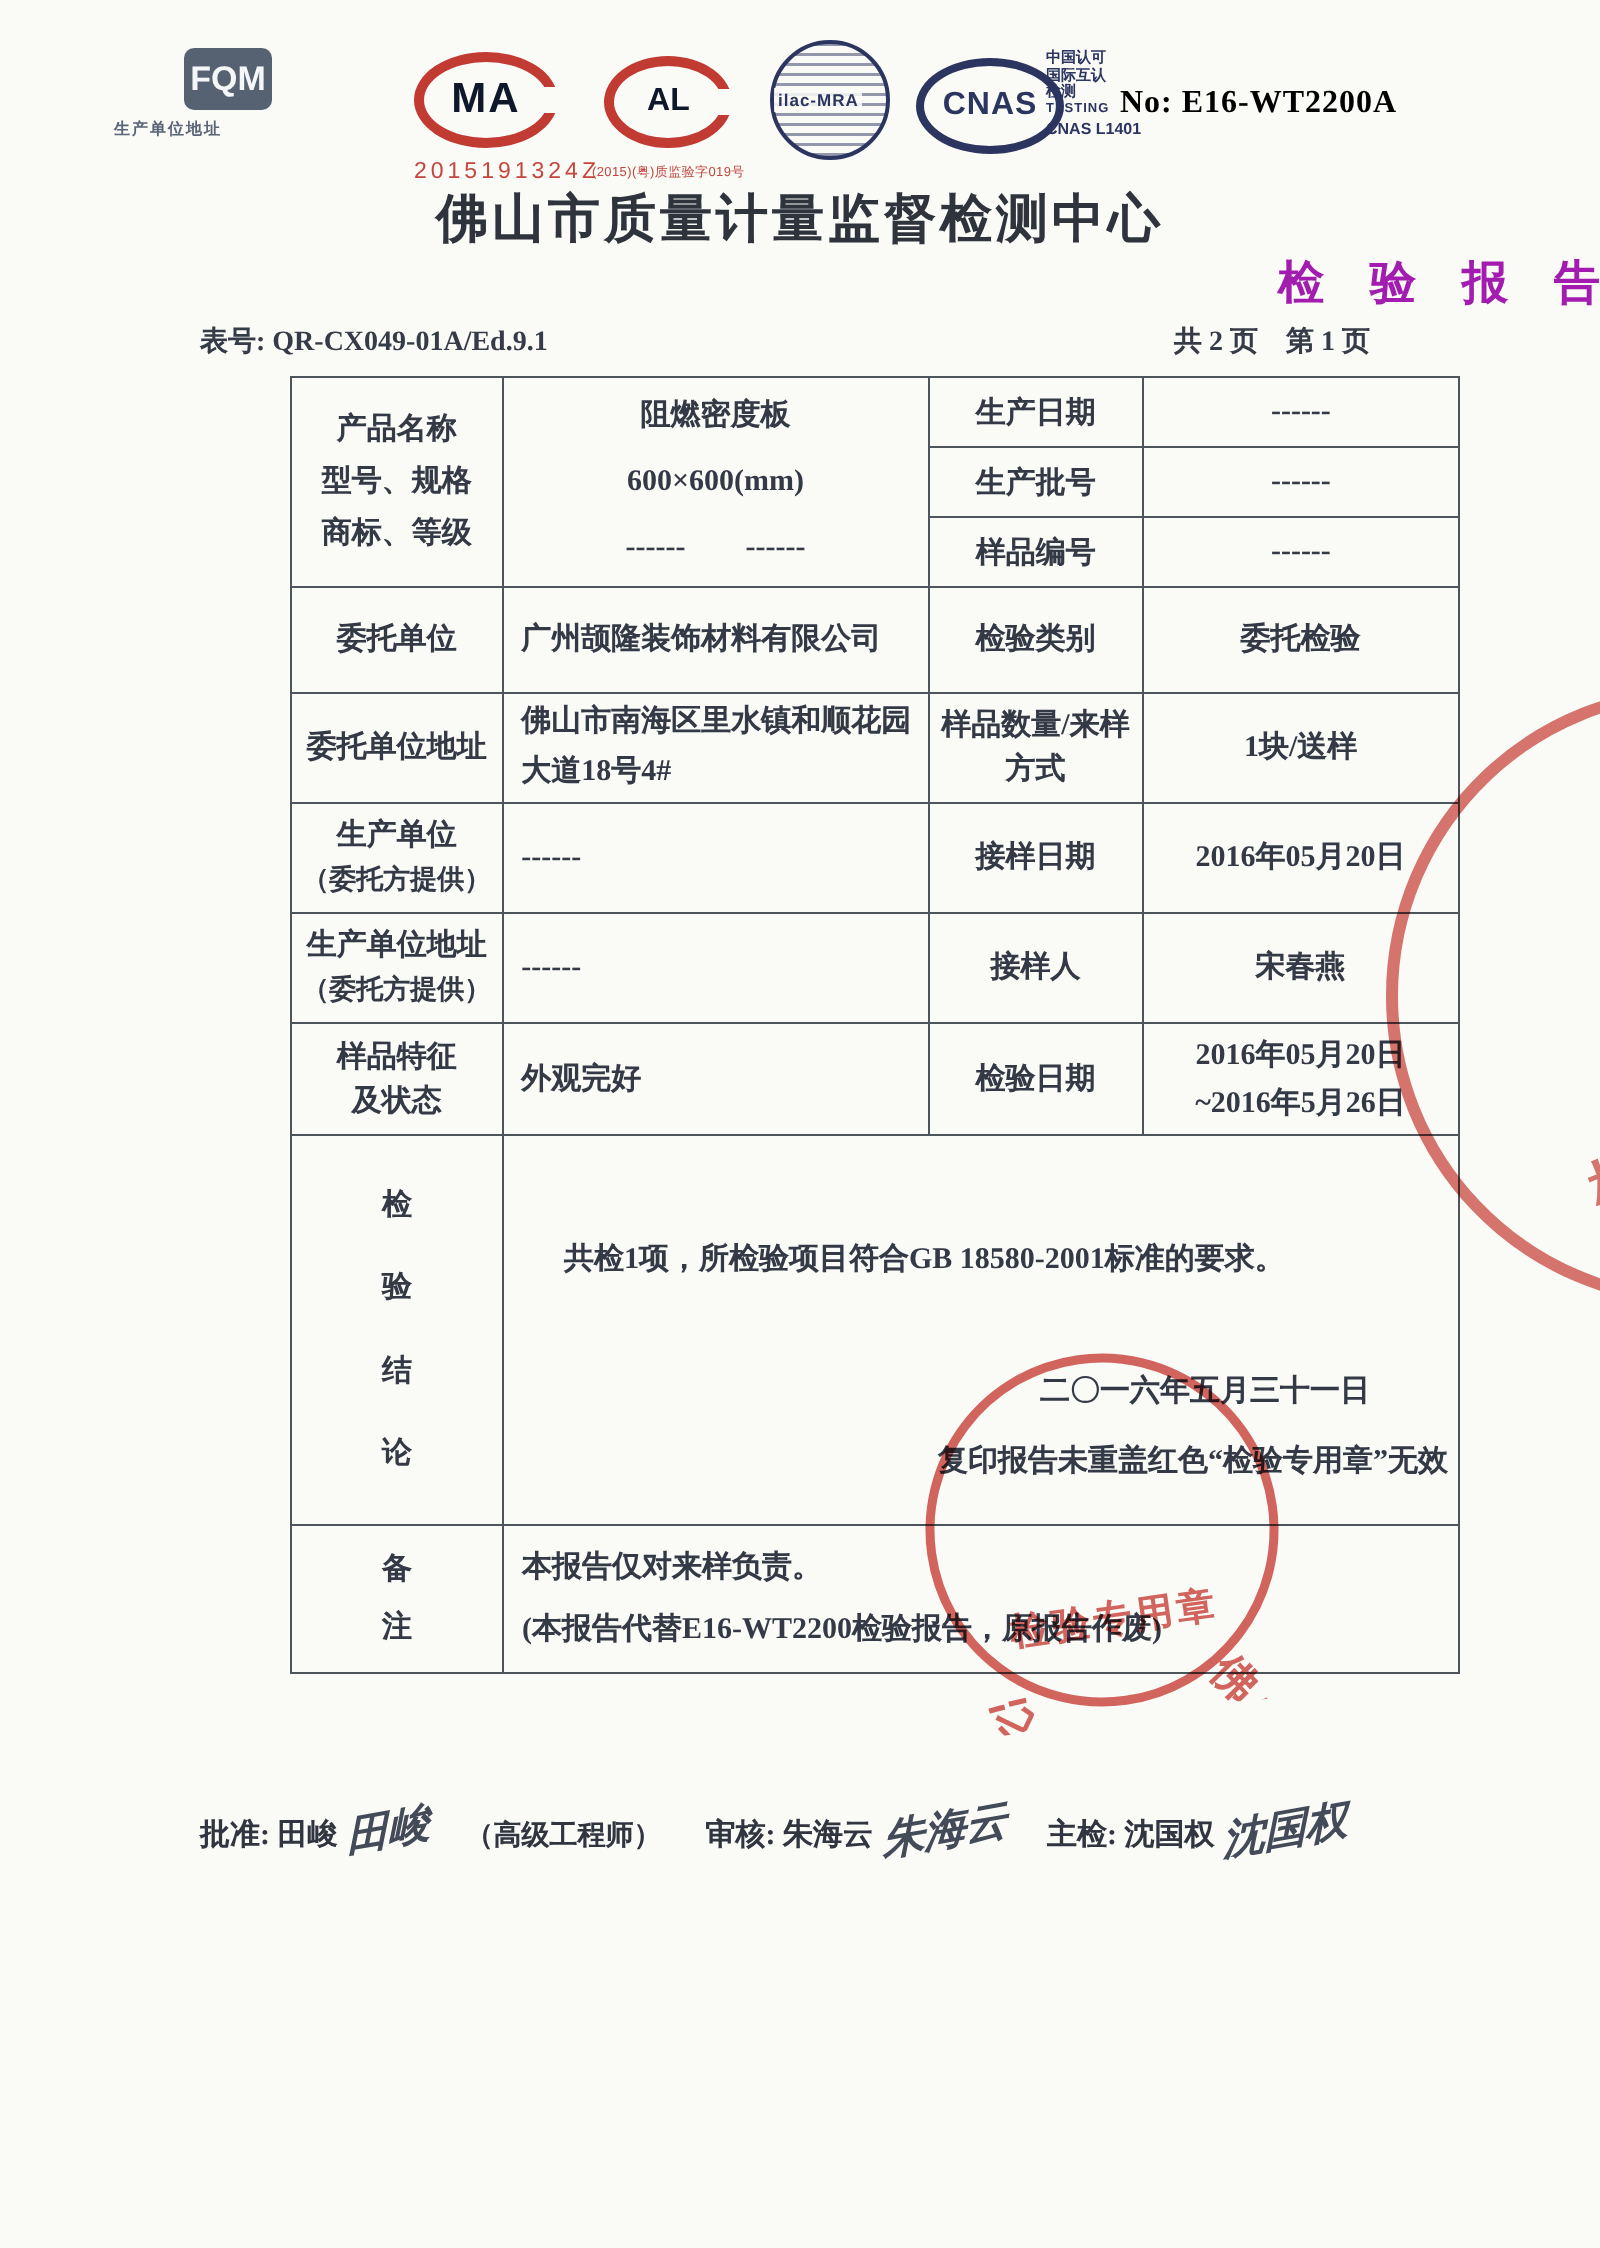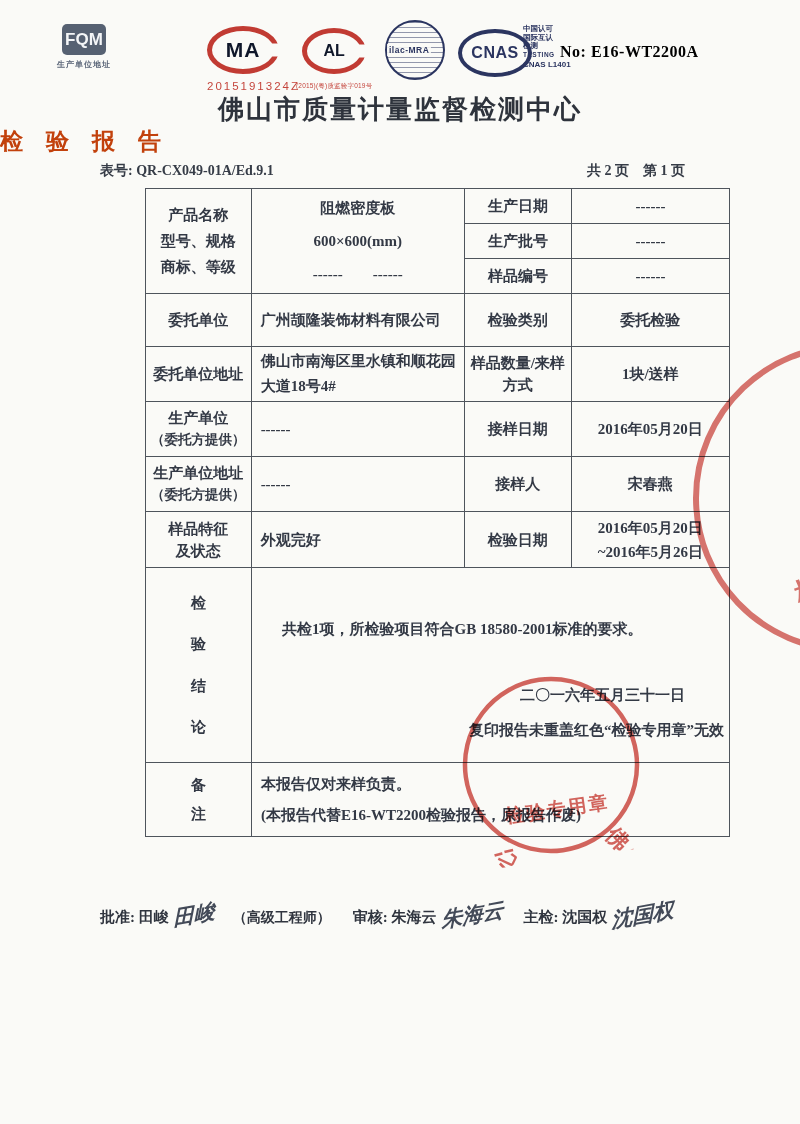--- a/index.html
+++ b/index.html
@@ -6,21 +6,21 @@
   .scan{
     position:relative;width:800px;height:1124px;margin:0 auto;
     background:#fafaf7;overflow:hidden;
     font-family:"Liberation Serif","DejaVu Serif",serif;
     color:#363c47;
   }
   
   .abs{position:absolute;}
   .fqm-box{width:44px;height:31px;background:#566172;border-radius:5px;
     display:flex;align-items:center;justify-content:center;
-    color:#f4f6f8;font-family:"Liberation Sans",sans-serif;font-weight:bold;font-size:17px;}
+    color:#f4f6f8;font-family:"Liberation Sans",sans-serif;font-weight:bold;font-size:17px;margin-left:30px;}
   .fqm-cap{margin-top:4px;font-size:8px;letter-spacing:1px;color:#5a6578;font-weight:bold;text-align:center;width:90px;margin-left:-23px;}
   .oval{position:relative;border:5px solid #c13b33;border-radius:50%;
     display:flex;align-items:center;justify-content:center;background:transparent;}
   .oval .letters{color:#0f172a;font-weight:bold;font-family:"Liberation Sans",sans-serif;}
   .oval .notch{position:absolute;right:-7px;top:50%;transform:translateY(-50%);
     width:9px;height:13px;background:#fafaf7;}
   .cma{width:62px;height:38px;}
   .cma .letters{font-size:21px;letter-spacing:1px;}
   .cal{width:54px;height:36px;}
   .cal .letters{font-size:16px;}
@@ -34,21 +34,21 @@
     font-family:"Liberation Sans",sans-serif;font-size:8.5px;padding:1px 2px;letter-spacing:.5px;}
   .cnas{width:66px;height:40px;border:4px solid #2b3560;border-radius:50%;
     display:flex;align-items:center;justify-content:center;}
   .cnas .letters{color:#2b3560;font-weight:bold;font-family:"Liberation Sans",sans-serif;font-size:16px;letter-spacing:.5px;}
   .accred{font-family:"Liberation Sans",sans-serif;color:#2b3560;font-size:7.5px;line-height:8.5px;font-weight:bold;}
   .accred .testing{font-size:6.5px;letter-spacing:.5px;}
   .accred .code{margin-top:2px;font-size:8px;}
   .report-no{font-size:16px;font-weight:bold;color:#000000;letter-spacing:.5px;}
   
   .title-org{left:0;right:0;top:92px;text-align:center;font-size:26px;font-weight:bold;color:#2e333c;letter-spacing:2px;}
-  .title-doc{left:0;right:0;top:126px;text-align:left;font-size:23px;font-weight:bold;color:#c2410c;}
+  .title-doc{left:0;right:0;top:126px;text-align:right;font-size:23px;font-weight:bold;color:#a21caf;}
   .meta{left:100px;width:585px;top:162px;display:flex;justify-content:space-between;font-size:14px;font-weight:bold;}
   
   .tbl{left:100px;top:188px;width:585px;border:1.5px solid #4e545c;box-sizing:border-box;
     font-size:15px;font-weight:bold;color:#333945;margin-left:45px;}
   .row{display:flex;border-bottom:1.5px solid #4e545c;box-sizing:border-box;}
   .row:last-child{border-bottom:none;}
   .cell{box-sizing:border-box;border-right:1.5px solid #4e545c;display:flex;flex-direction:column;justify-content:center;}
   .cell:last-child{border-right:none;}
   .w1{width:106px;text-align:center;align-items:center;line-height:26px;}
   .w2{width:214px;}

